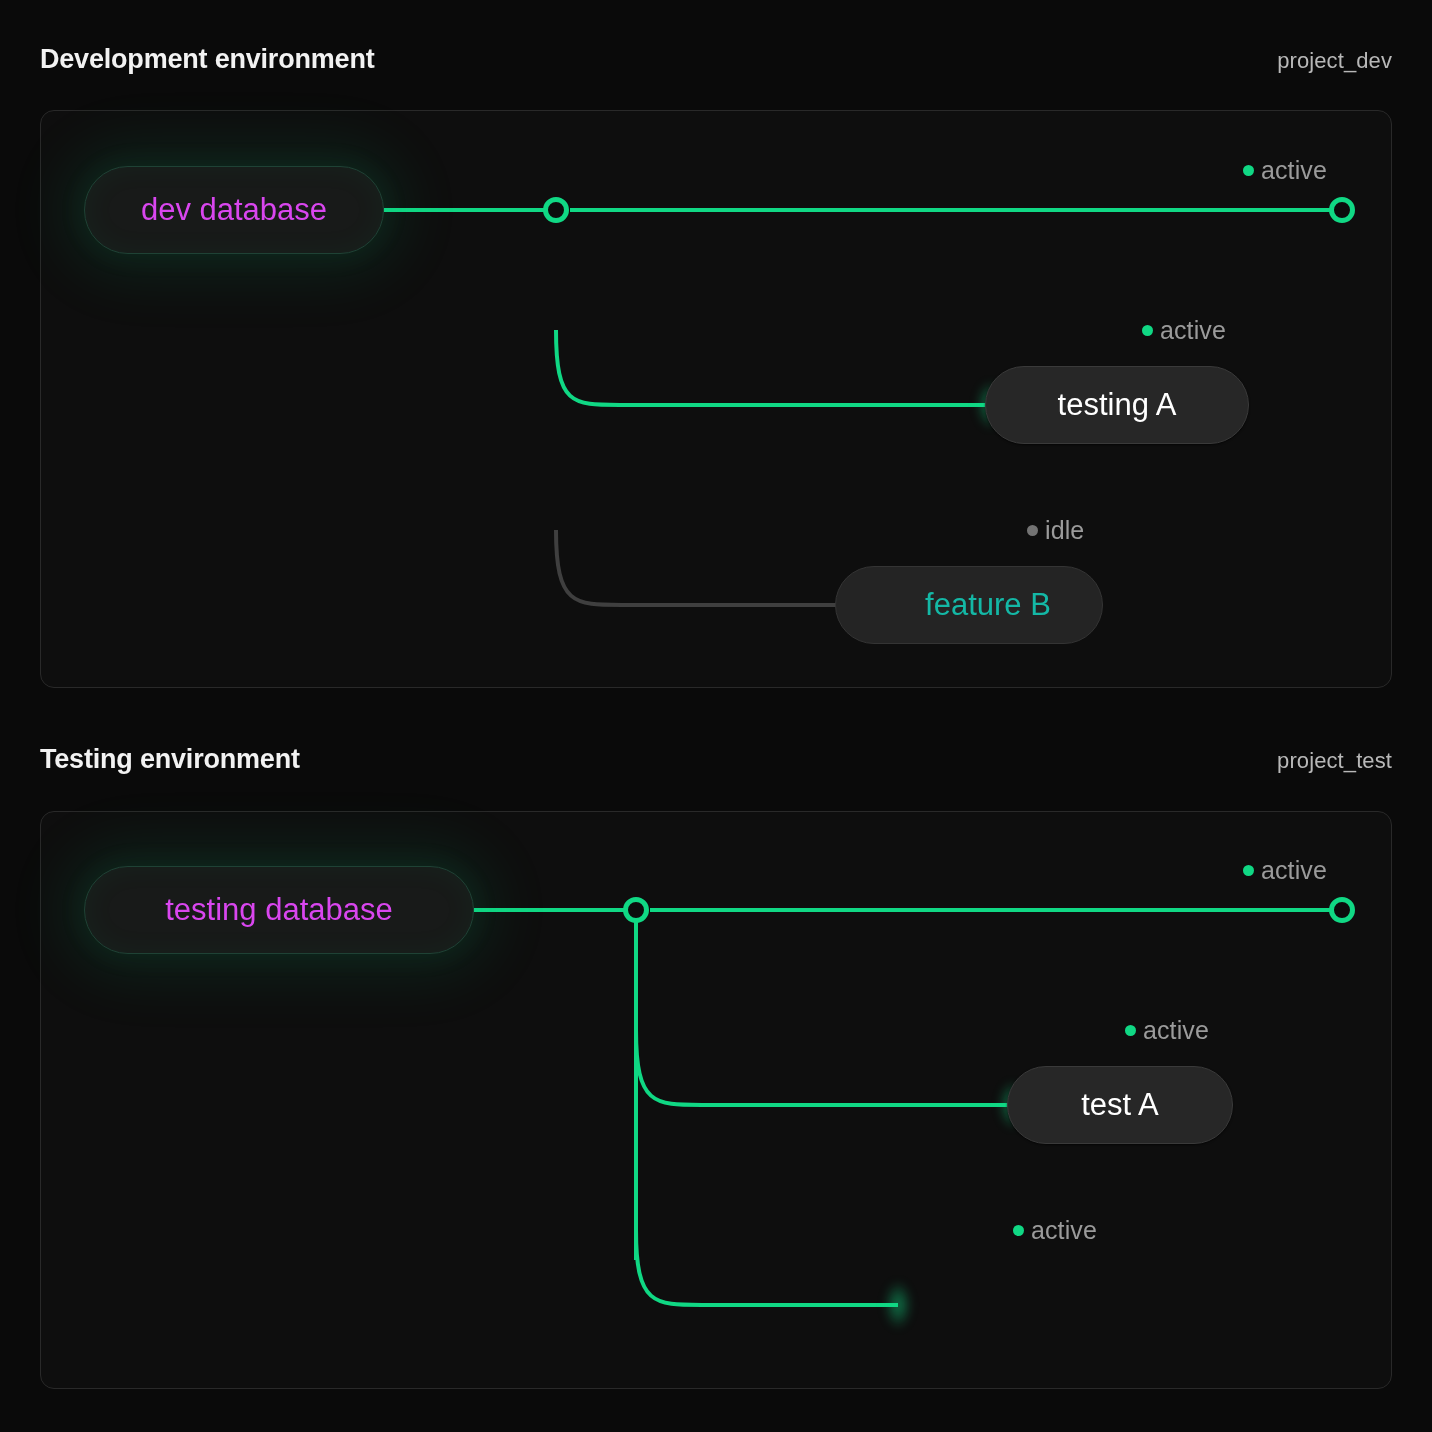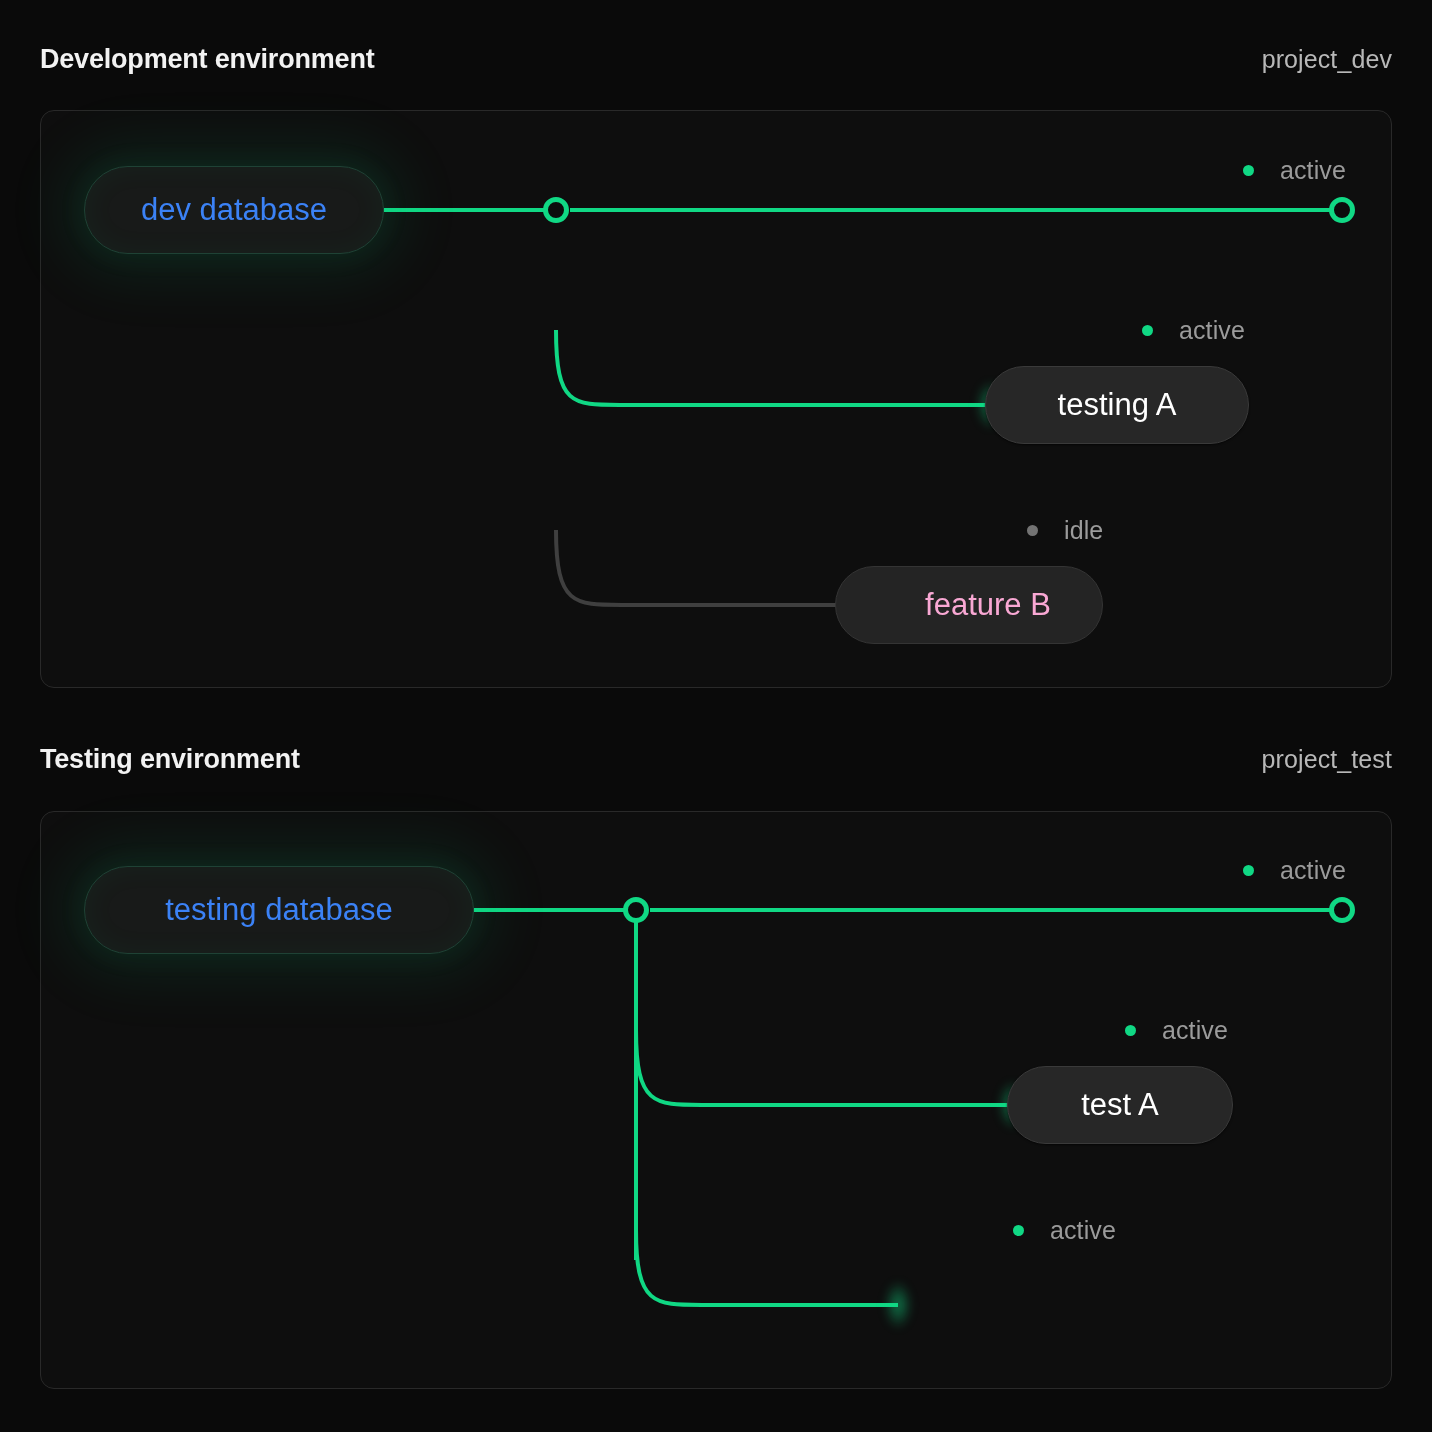--- a/index.html
+++ b/index.html
@@ -28,21 +28,21 @@
     align-items: baseline;
     justify-content: space-between;
   }
   .section-title {
     font-size: 27px;
     font-weight: 700;
     color: #f2f2f2;
     letter-spacing: -0.2px;
   }
   .section-project {
-    font-size: 25px;
+    font-size: 22px;
     font-weight: 400;
     color: #b8b8b8;
     letter-spacing: 0.1px;
   }
 
   
   .panel {
     position: absolute;
     left: 40px;
     width: 1352px;
@@ -73,53 +73,53 @@
   .node-label { font-size: 31px; font-weight: 400; }
 
   
   .node-db {
     background: #181a19;
     border: 1px solid #1f4235;
     box-shadow: 0 0 60px 22px rgba(16,200,125,0.10),
                 0 0 26px 4px rgba(16,200,125,0.07),
                 inset 0 0 30px rgba(16,200,125,0.05);
   }
-  .node-db .node-label { color: #3b82f6; }
+  .node-db .node-label { color: #d946ef; }
 
   
   .node-leaf {
     background: #272727;
     border: 1px solid #3a3a3a;
     box-shadow: 0 1px 2px rgba(0,0,0,0.6);
   }
   .node-leaf .node-label { color: #ffffff; }
 
   
   .node-idle { background: #242424; border: 1px solid #343434; }
-  .node-idle .node-label { color: #f9a8d4; margin-left: 38px; }
+  .node-idle .node-label { color: #14b8a6; margin-left: 38px; }
 
   
   .edge-glow {
     position: absolute;
     width: 26px; height: 46px;
     border-radius: 50%;
     background: radial-gradient(ellipse at center,
                 rgba(16,216,132,0.55) 0%,
                 rgba(16,216,132,0.22) 45%,
                 rgba(16,216,132,0) 75%);
     filter: blur(5px);
     pointer-events: none;
   }
 
   
   .status {
     position: absolute;
     display: flex;
     align-items: center;
-    gap: 26px;
+    gap: 7px;
   }
   .status-dot {
     width: 11px; height: 11px;
     border-radius: 50%;
     flex: none;
   }
   .status-dot.active { background: #10d884; }
   .status-dot.idle   { background: #737373; }
   .status-text {
     font-size: 25px;

